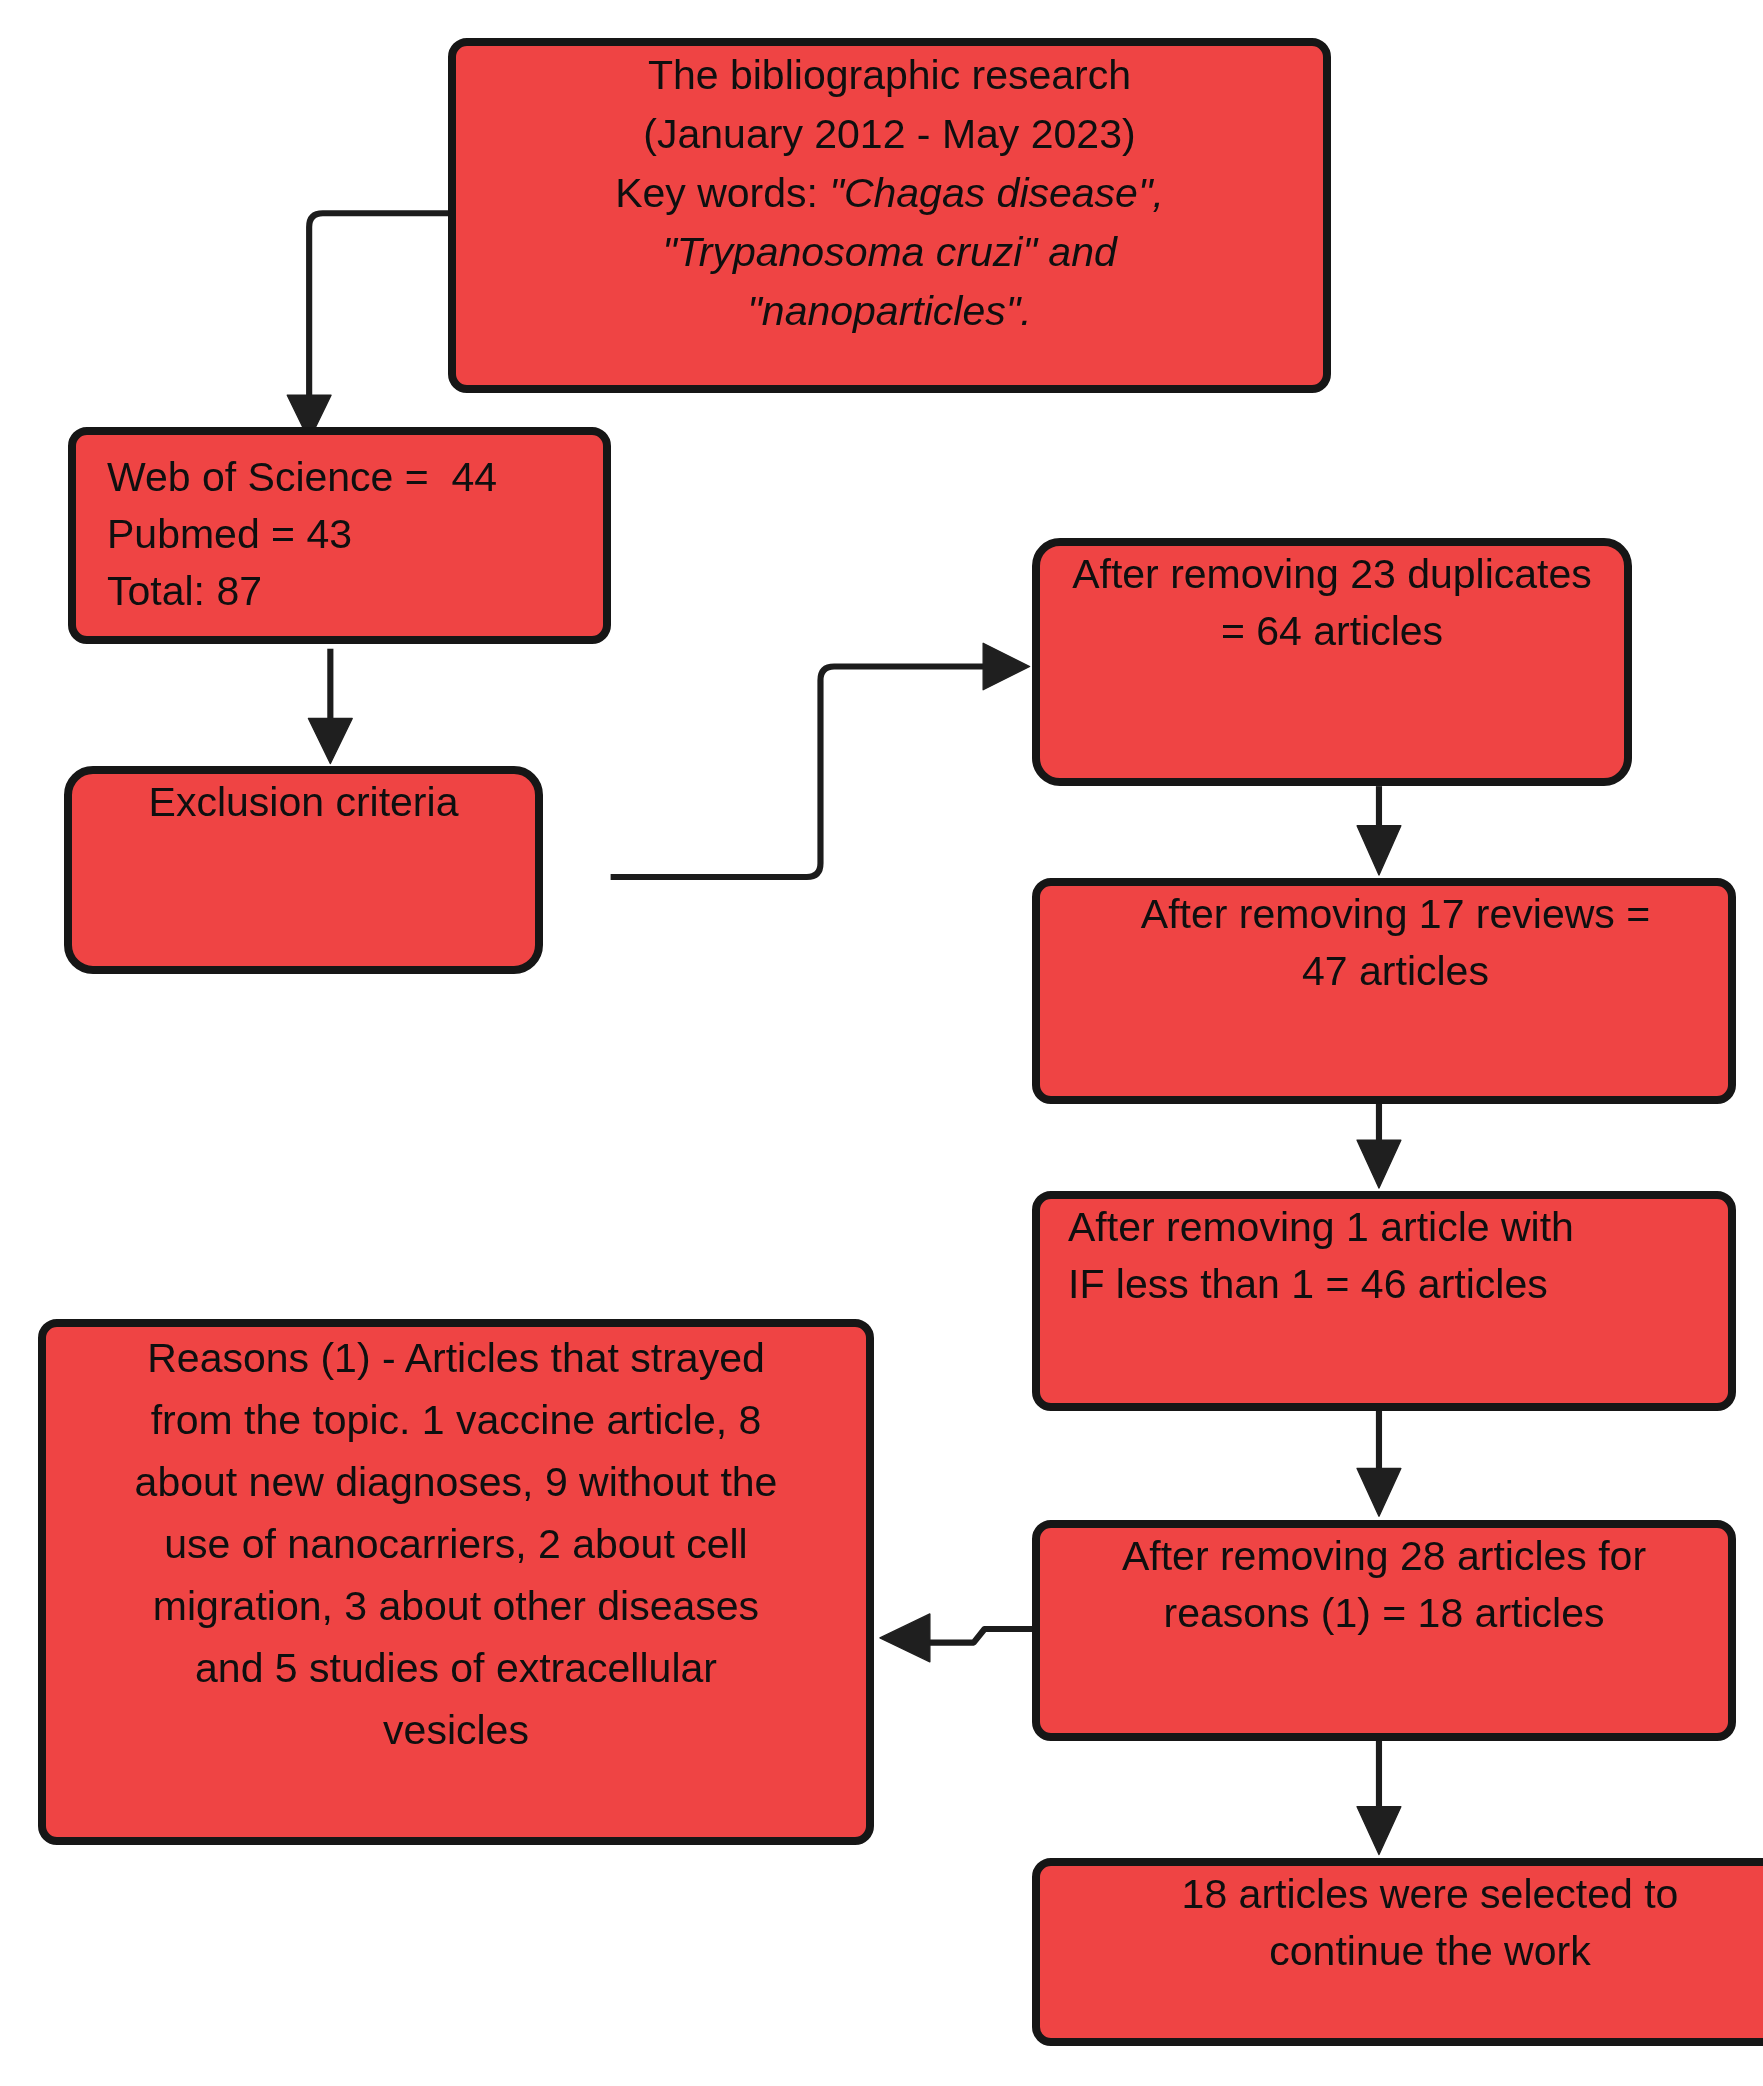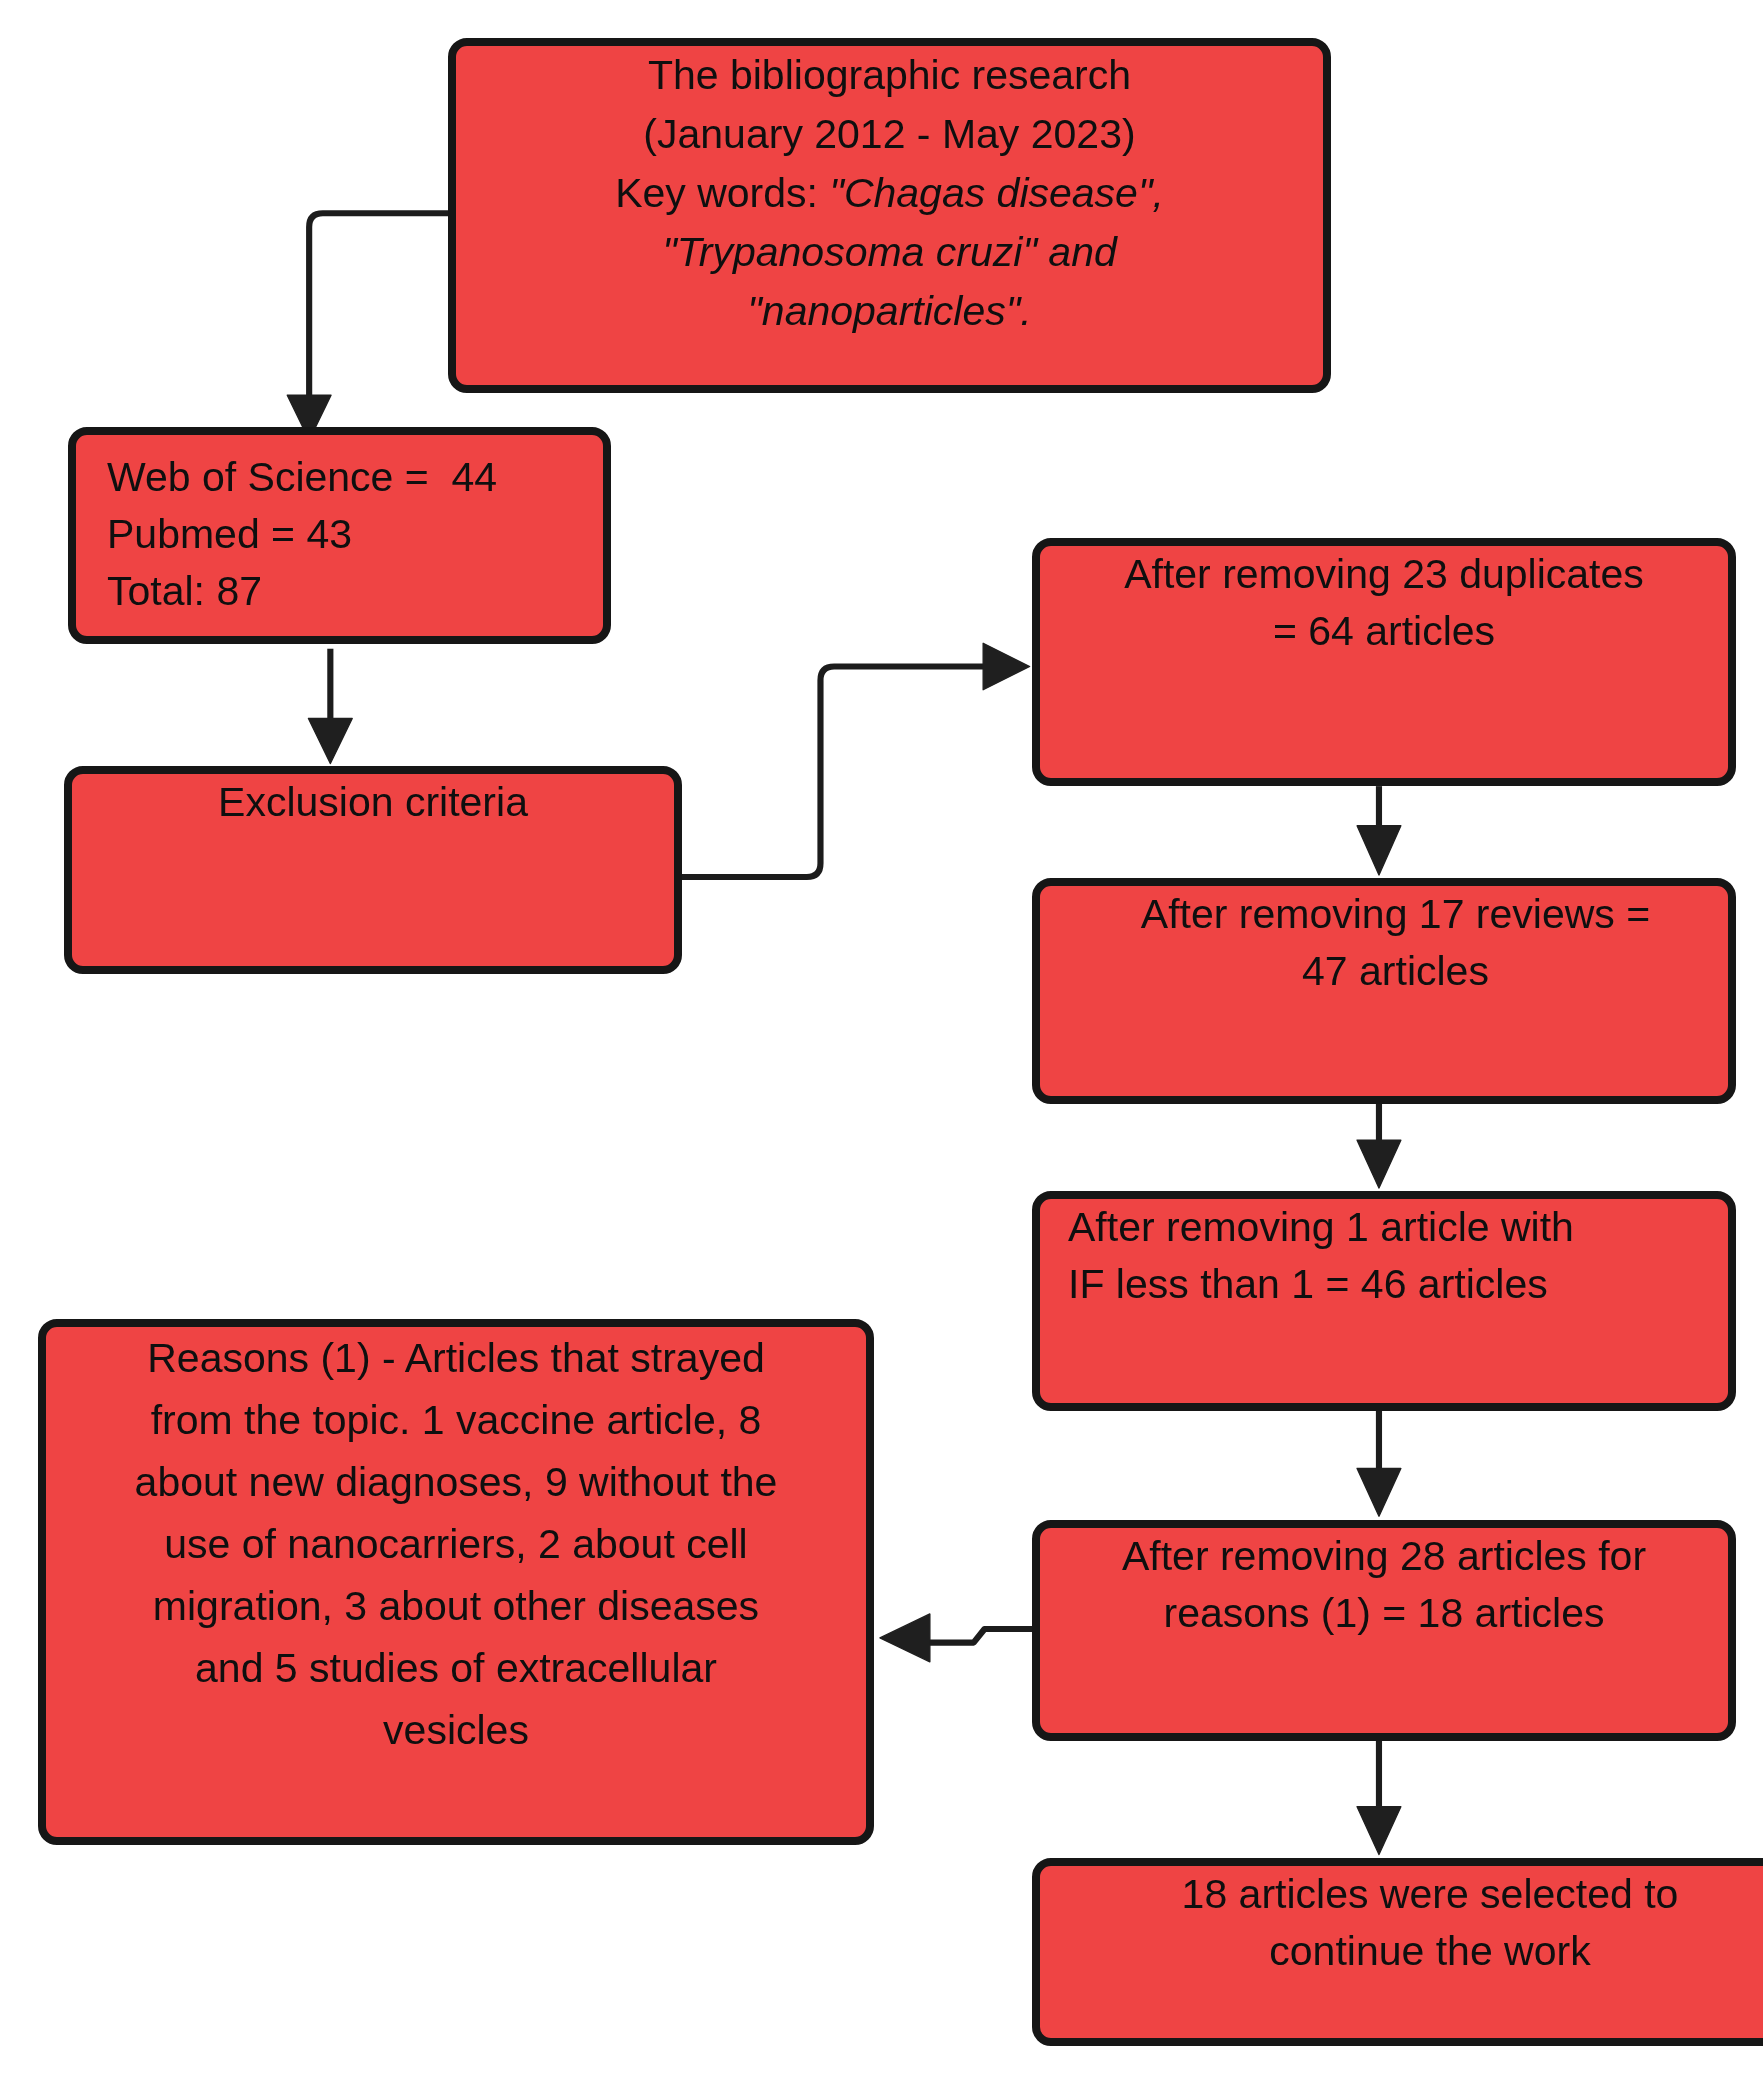--- a/index.html
+++ b/index.html
@@ -46,23 +46,23 @@
   }
   .box.align-left {
     align-items: flex-start;
     text-align: left;
   }
   .line { white-space: pre; }
   .it { font-style: italic; }
   
   #top-box        { left: 448px;  top: 38px;   width: 883px; height: 355px; line-height: 59px; }
   #sources-box    { left: 68px;  top: 427px;  width: 543px;  height: 217px; padding-left: 31px; padding-top: 14px; }
-  #exclusion-box  { left: 64px;   top: 766px; width: 618px;  height: 208px; }
+  #exclusion-box  { left: 64px;   top: 766px; width: 479px;  height: 208px; border-radius: 29px; }
   #reasons-box    { left: 38px;   top: 1319px; width: 836px; height: 526px; line-height: 62px; }
-  #flow-box-0     { left: 1032px; top: 538px;  width: 704px; height: 248px; }
+  #flow-box-0     { left: 1032px; top: 538px;  width: 600px; height: 248px; border-radius: 28px; }
   #flow-box-1     { left: 1032px; top: 878px; width: 704px; height: 226px; padding-left: 23px; }
   #flow-box-2     { left: 1032px; top: 1191px; width: 704px; height: 220px; padding-left: 28px; }
   #flow-box-3     { left: 1032px; top: 1520px; width: 704px; height: 221px; }
   #flow-box-4     { left: 1032px; top: 1858px; width: 796px; height: 188px; }
 </style>
 </head>
 <body>
 
 <div id="canvas">
 

